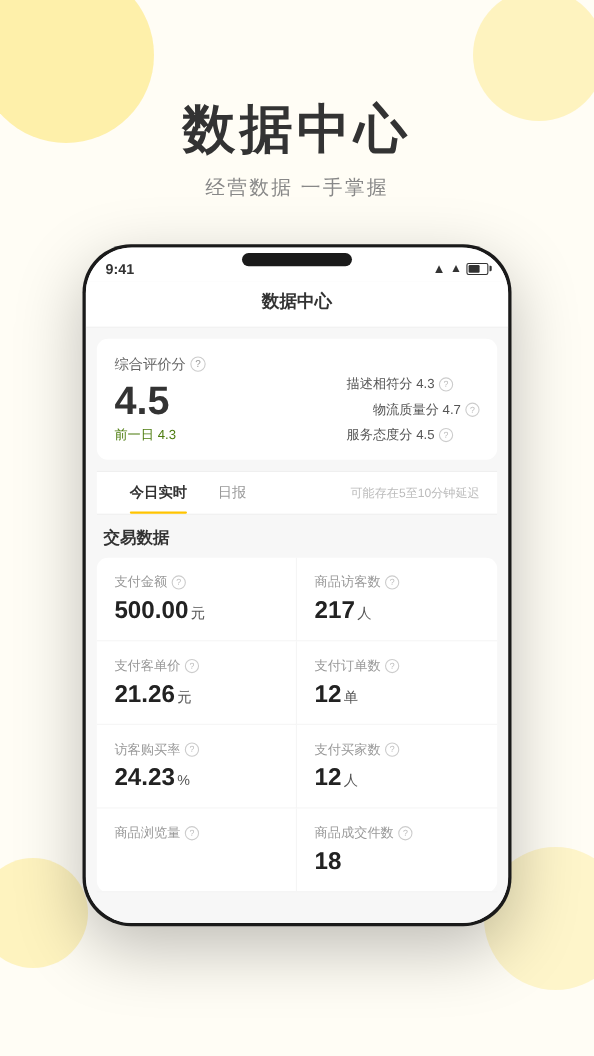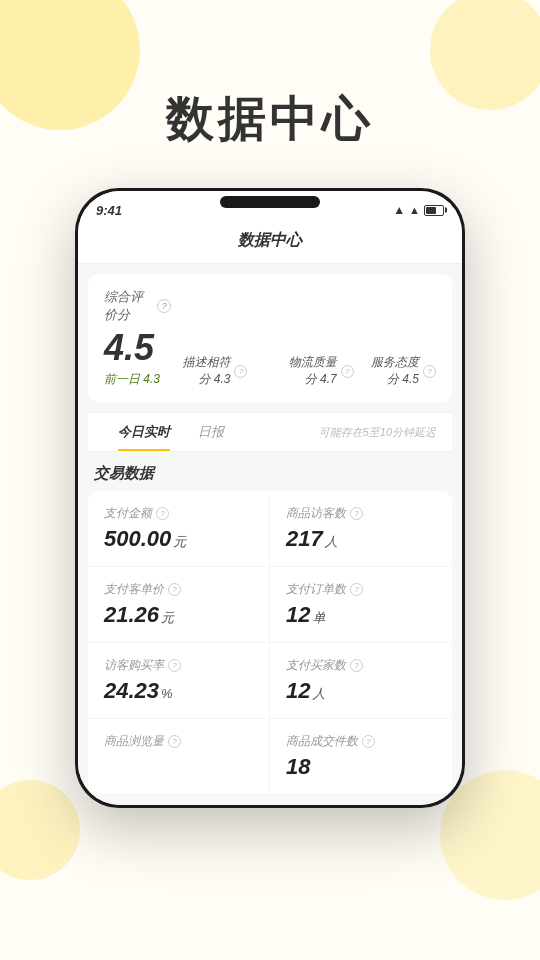--- a/index.html
+++ b/index.html
@@ -106,21 +106,20 @@
       z-index: 10;
     }
     .phone-screen {
       width: 100%;
       height: 100%;
       background: #f7f7f7;
       border-radius: 42px;
       overflow: hidden;
       display: flex;
       flex-direction: column;
-      font-style: italic;
     }
 
     
     .status-bar {
       background: white;
       display: flex;
       justify-content: space-between;
       align-items: center;
       padding: 12px 18px 4px;
       flex-shrink: 0;
@@ -206,21 +205,21 @@
       line-height: 1.1;
       margin-top: 4px;
     }
     .rating-left .rating-prev {
       font-size: 12px;
       color: #4d7c0f;
       margin-top: 4px;
     }
     .rating-right {
       display: flex;
-      flex-direction: row;
+      flex-direction: column;
       gap: 6px;
       font-size: 12px;
       color: #555;
       text-align: right;
     }
     .help-icon {
       width: 14px;
       height: 14px;
       border: 1px solid #ccc;
       border-radius: 50%;
@@ -321,20 +320,21 @@
 </head>
 <body>
 
 <div class="bg-circle-top-left"></div>
 <div class="bg-circle-top-right"></div>
 <div class="bg-circle-bottom-left"></div>
 <div class="bg-circle-bottom-right"></div>
 
 <div class="hero">
   <div class="hero-title">数据中心</div>
+  <div class="hero-subtitle">经营数据 一手掌握</div>
 </div>
 
 <div class="phone-wrapper">
   <div class="phone">
     <div class="phone-notch"></div>
     <div class="phone-screen">
 
       <div class="status-bar">
         <span class="status-time">9:41</span>
         <div class="status-icons">

